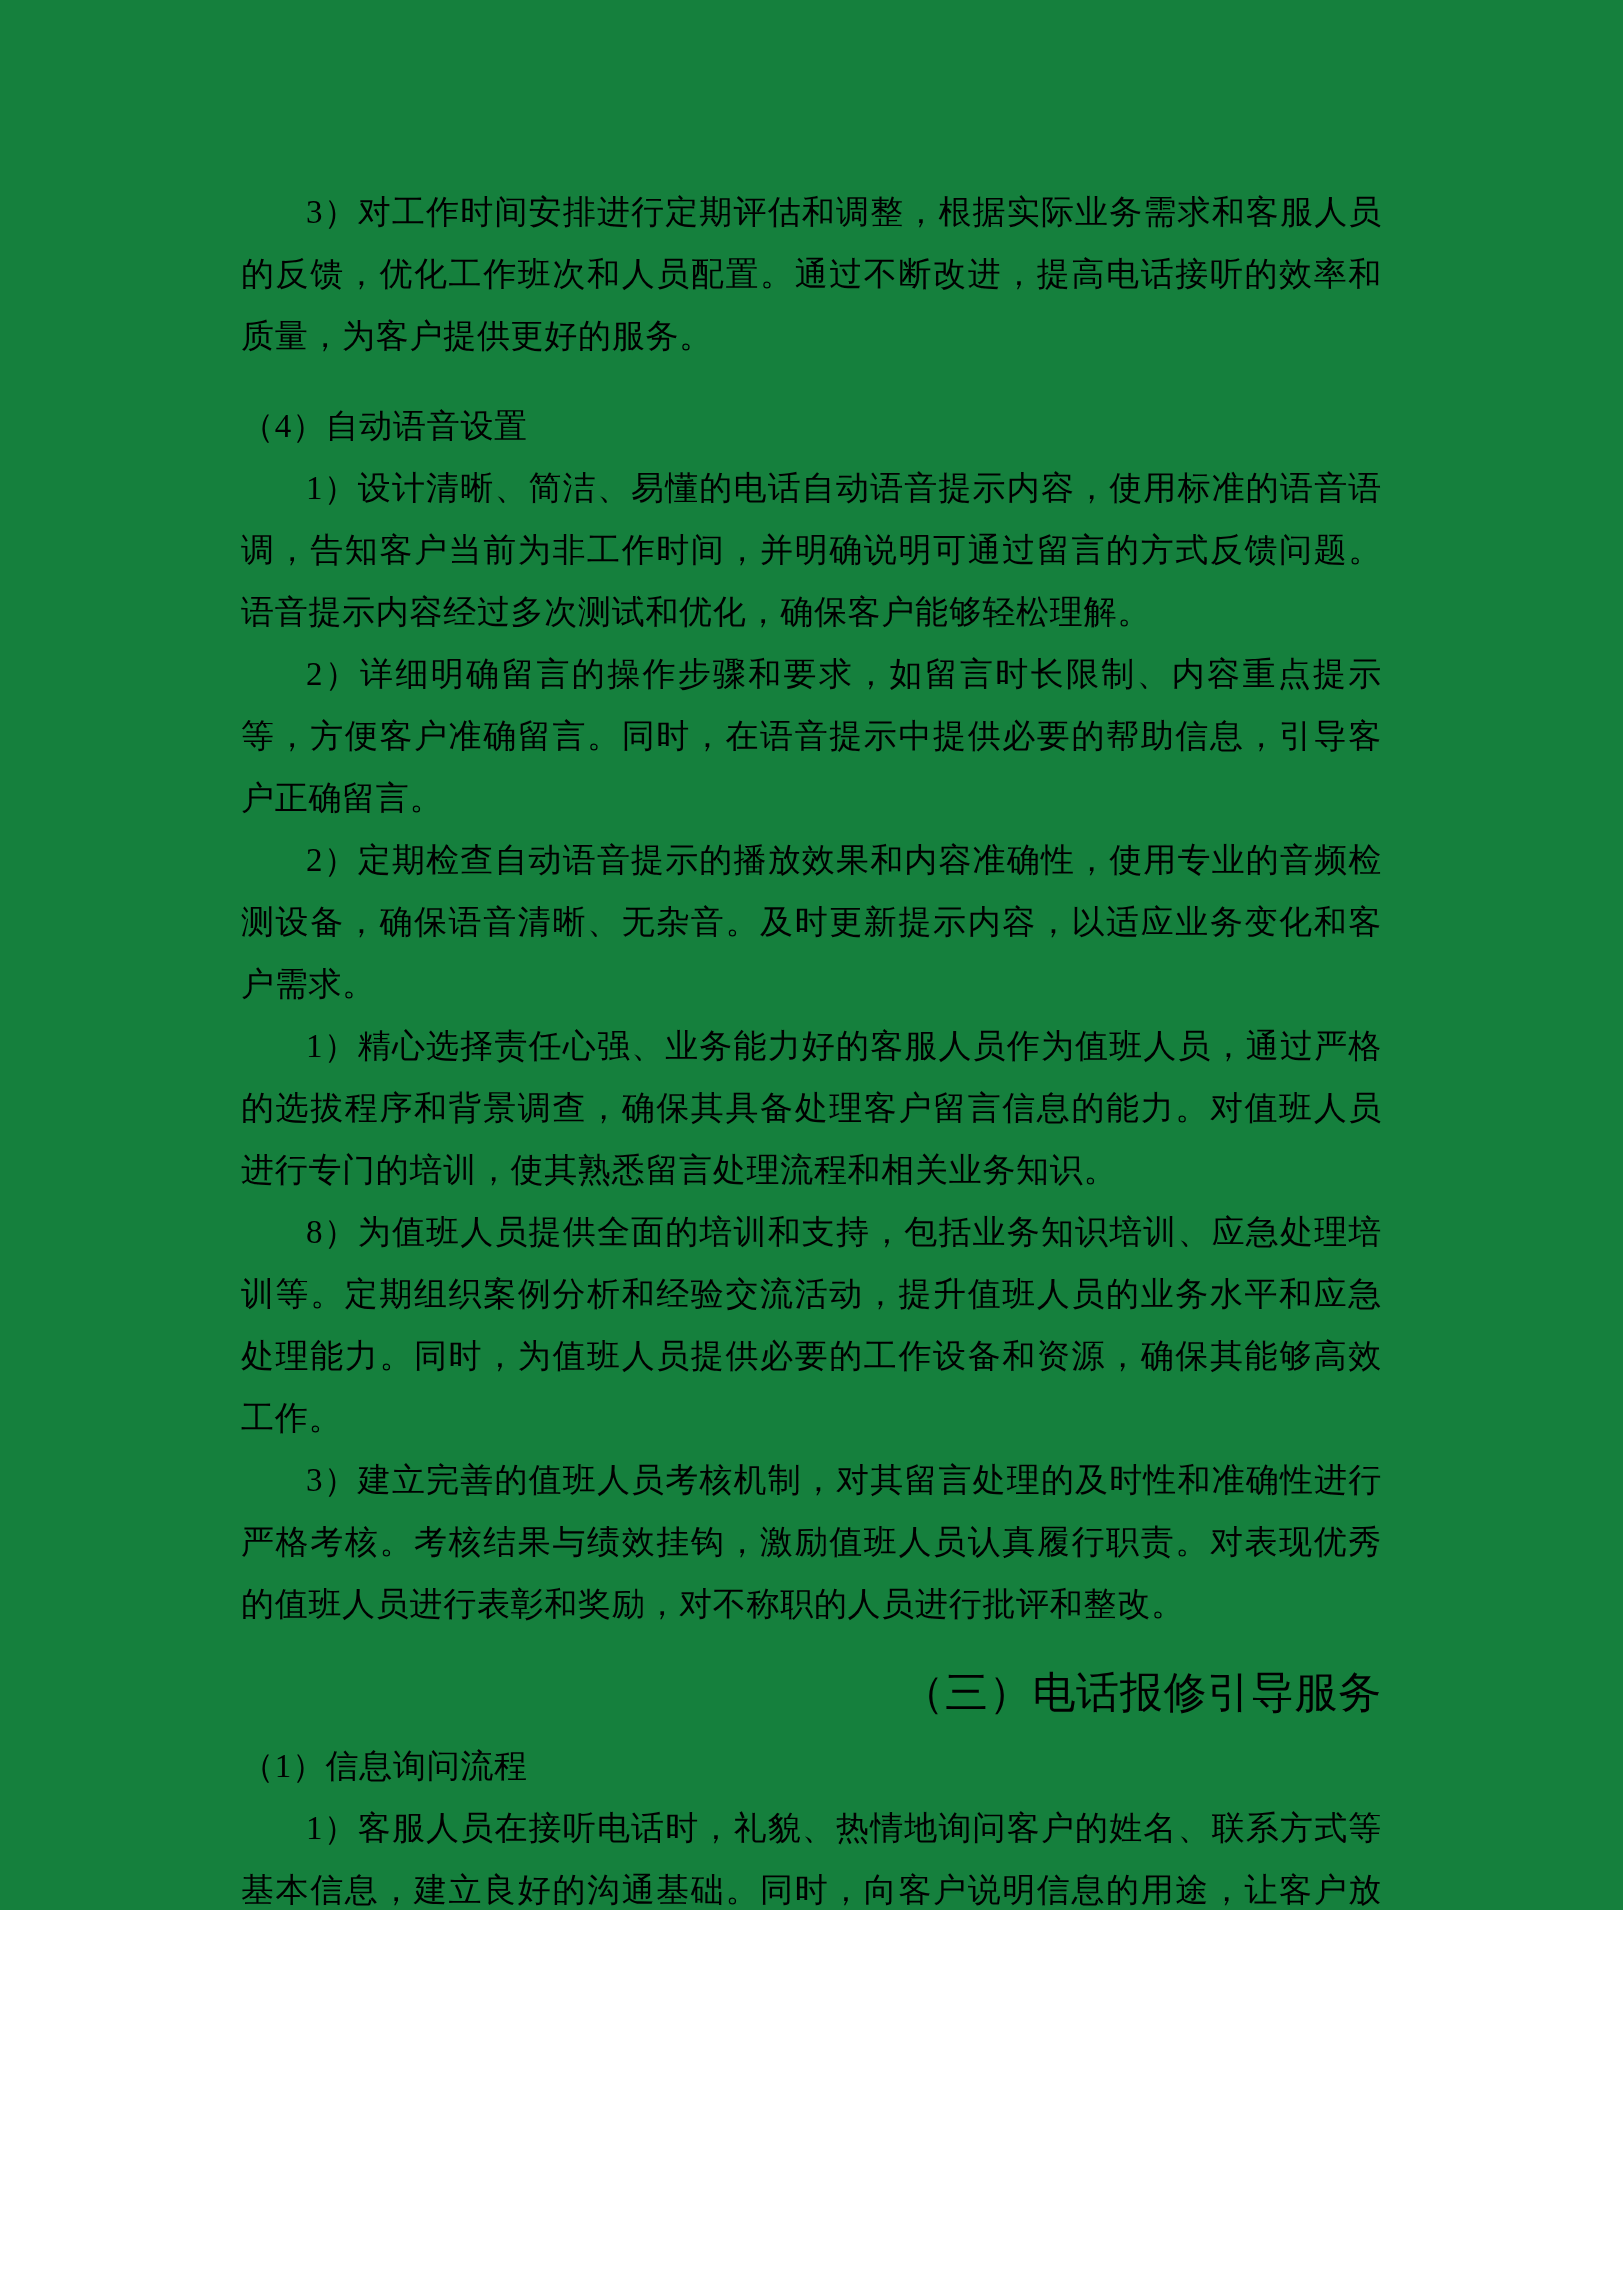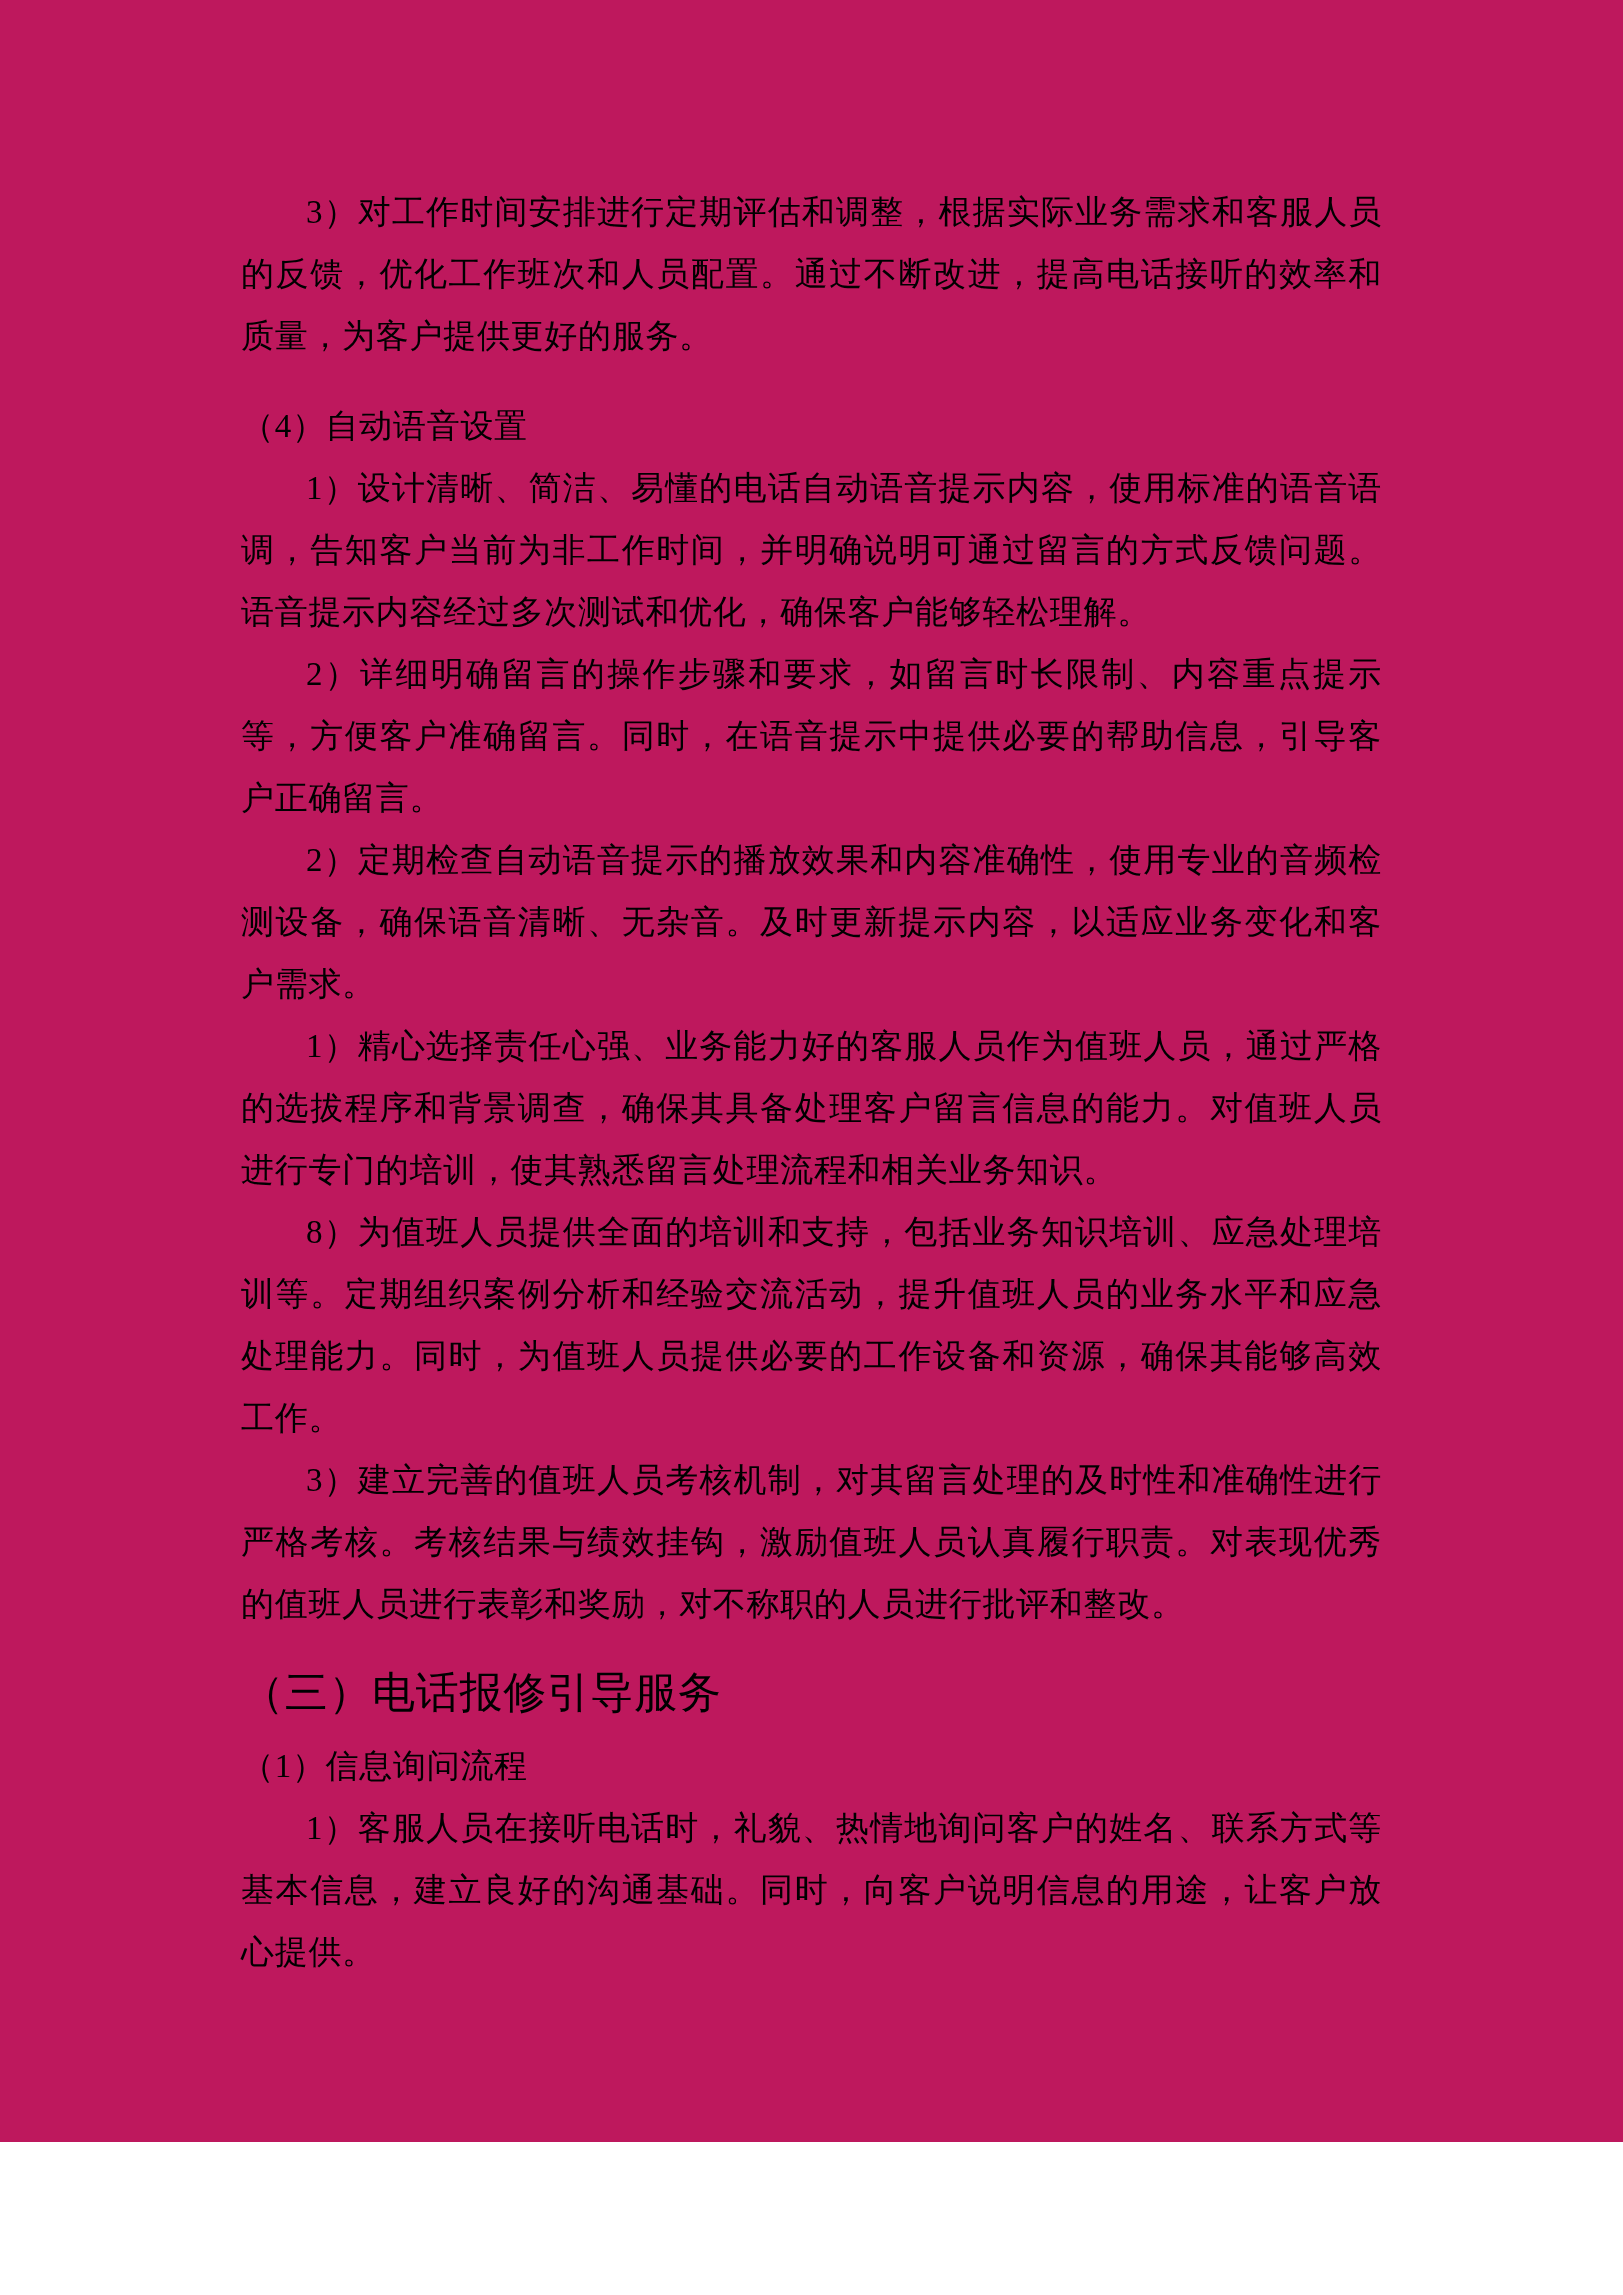--- a/index.html
+++ b/index.html
@@ -3,23 +3,23 @@
 <meta charset="utf-8">
 <style>
   html, body {
     margin: 0;
     padding: 0;
     background: #ffffff;
   }
   .page {
     position: relative;
     width: 1623px;
-    height: 2142px;
+    height: 1910px;
     box-sizing: border-box;
-    background: #be185d;
+    background: #15803d;
     padding: 181px 241px 0 241px;
     font-family: "Liberation Serif", "DejaVu Serif", serif;
     color: #000000;
     overflow: hidden;
   }
   .doc p {
     margin: 0;
     font-size: 33px;
     line-height: 62px;
     text-align: justify;
@@ -33,21 +33,21 @@
   
   .doc p.heading-sub {
     margin-top: 27.5px;
   }
   
   .doc p.heading-main {
     font-size: 43px;
     line-height: 81px;
     margin-top: 17px;
     margin-bottom: 2.6px;
-    text-align: left;
+    text-align: right;
   }
   
   .doc p.subhead {
     text-align: left;
   }
 </style>
 </head>
 <body>
 
 <div class="page">

